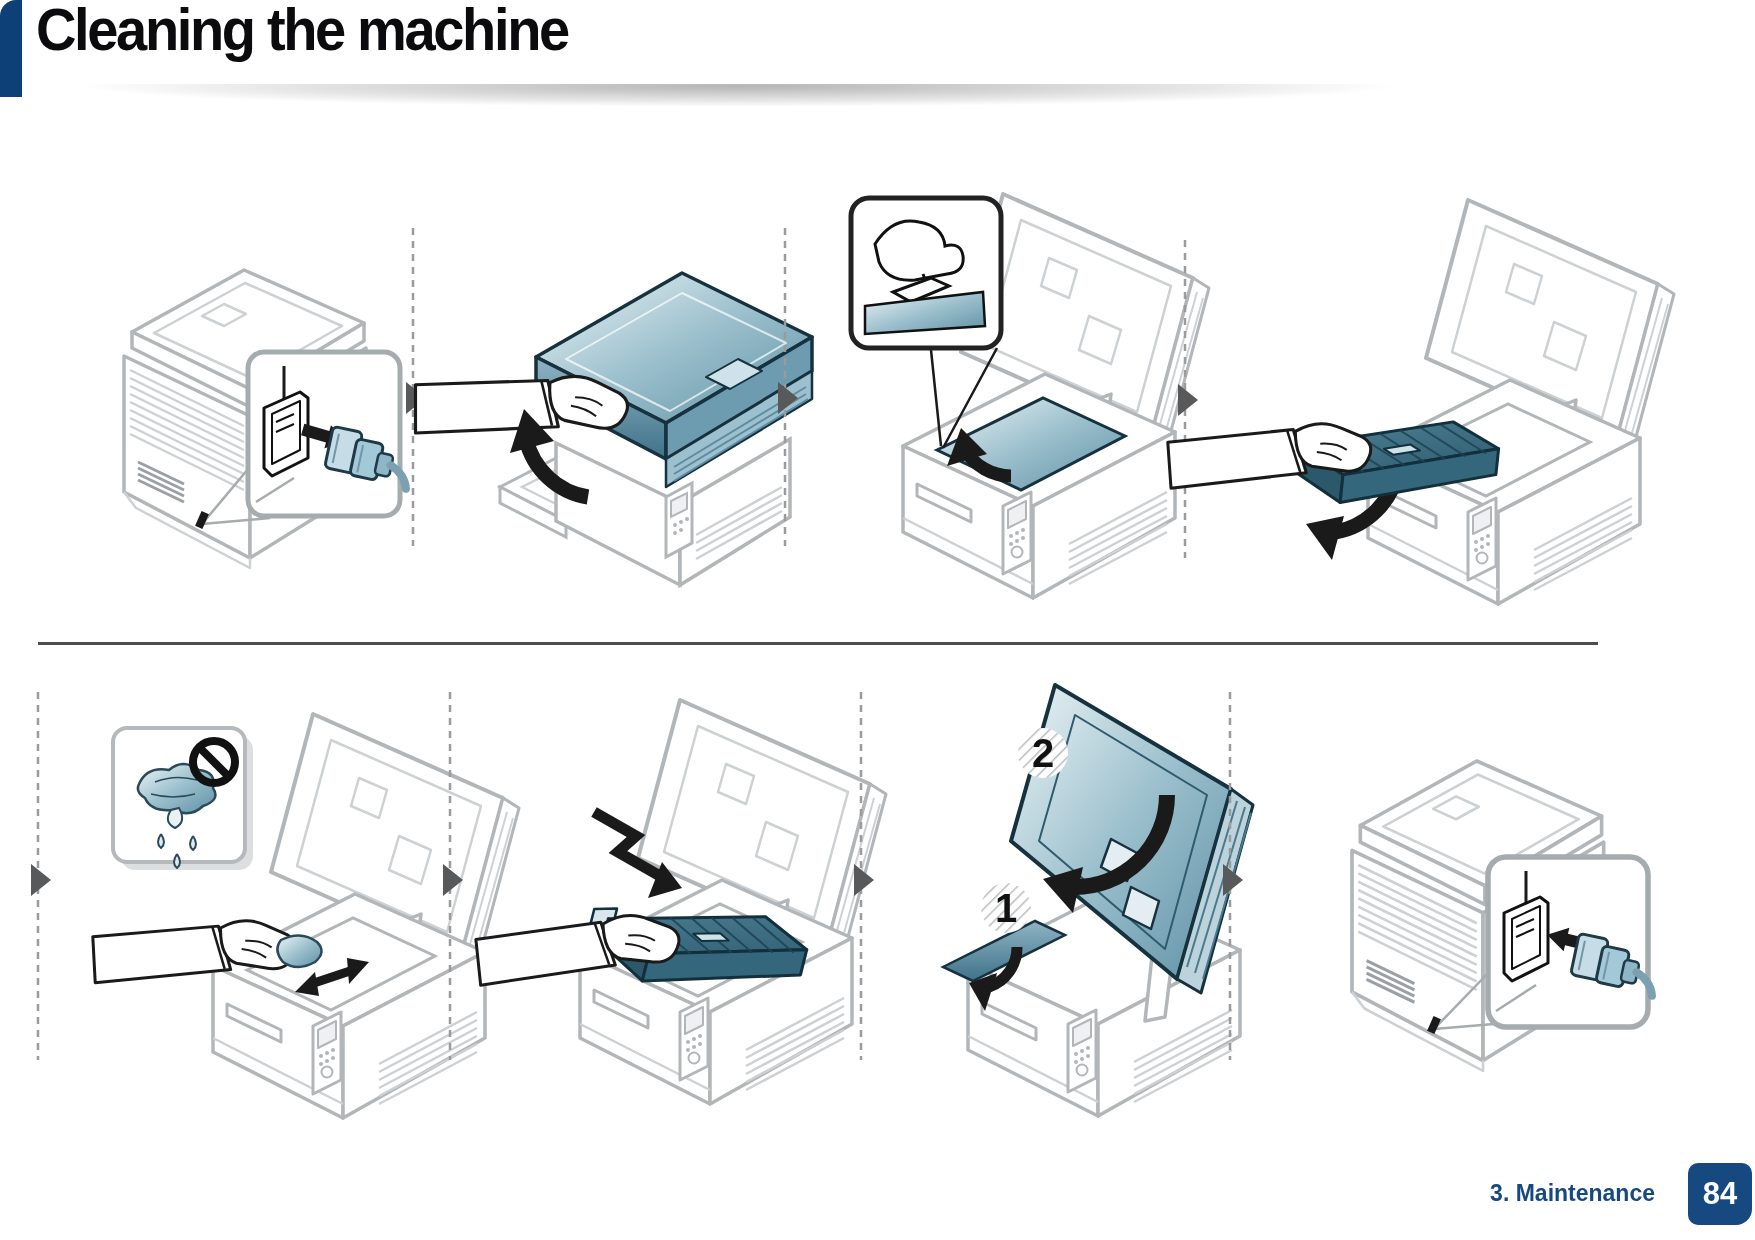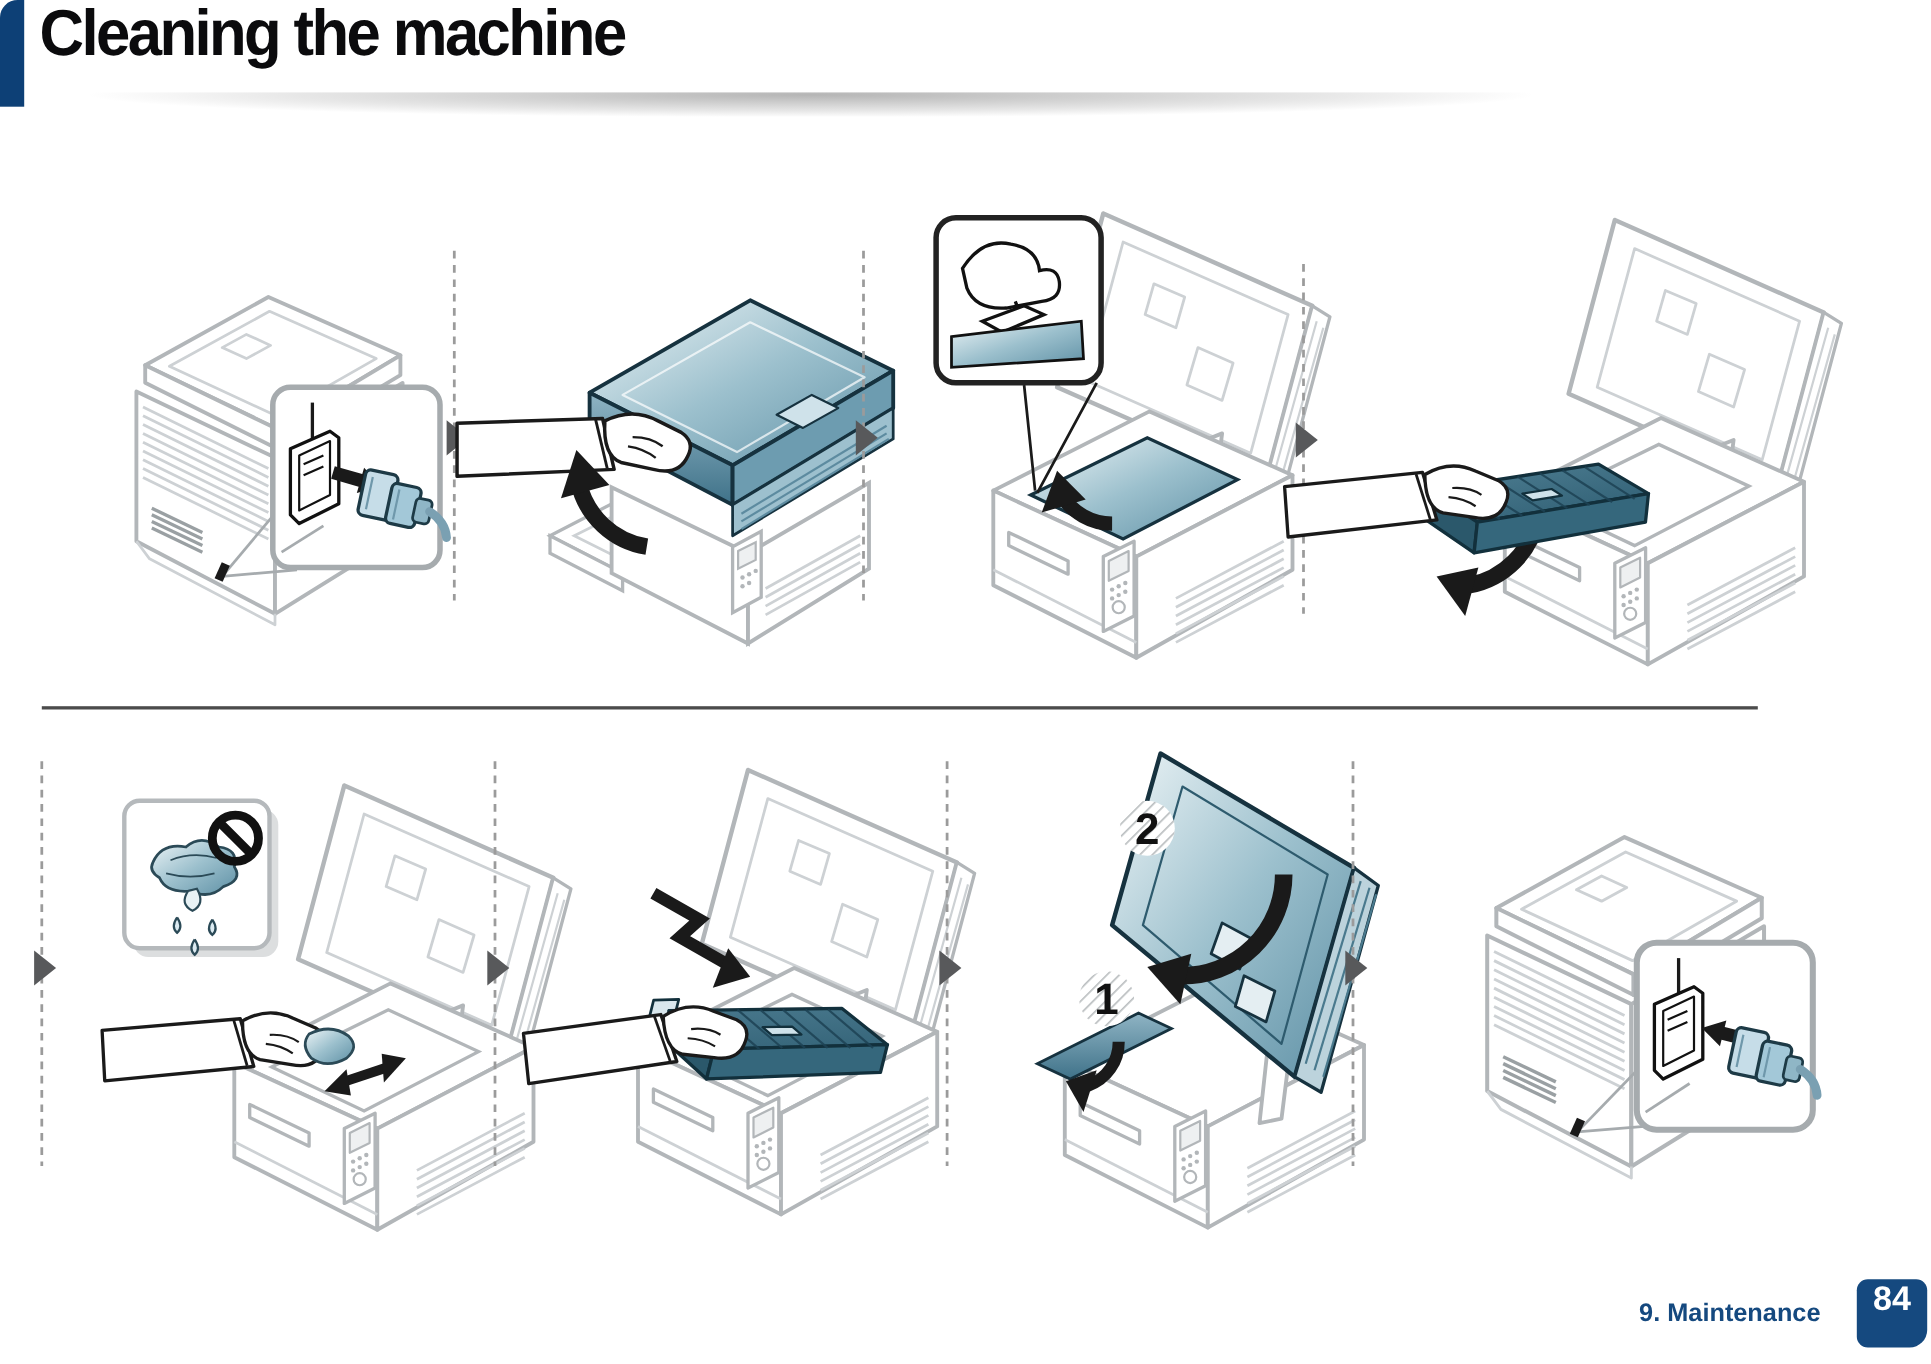--- a/index.html
+++ b/index.html
@@ -14,21 +14,21 @@
         background:radial-gradient(ellipse 48% 120% at 42% 10%,rgba(70,70,70,.40),rgba(120,120,120,.18) 55%,rgba(255,255,255,0) 78%);}
   
   .step{position:absolute;}
   .step svg{width:100%;height:100%;overflow:visible;display:block;}
   .sep{position:absolute;}
   .sep svg{overflow:visible;display:block;}
   .row-divider{position:absolute;left:38px;top:642px;width:1560px;height:3px;background:#4c4c4c;}
   
   .footer-label{position:absolute;top:1180px;right:100px;font-size:23px;font-weight:bold;color:#15497f;}
   .page-badge{position:absolute;left:1688px;top:1163px;width:64px;height:62px;background:#15497f;
-        border-radius:10px 10px 16px 10px;display:flex;justify-content:center;}
+        border-radius:10px 10px 16px 10px;display:flex;align-items:center;justify-content:center;}
   .page-badge span{color:#fff;font-size:31px;font-weight:bold;}
   .defs-holder{position:absolute;width:0;height:0;}
 </style>
 </head>
 <body>
 
 <div class="page">
 
   <svg class="defs-holder" aria-hidden="true">
     <defs>
@@ -445,19 +445,19 @@
           <path d="M46,6 L20,6 L20,0 L0,12 L20,24 L20,18 L46,18 Z" fill="#1a1a1a"></path>
         </g>
         <g>
             <use href="#plug" transform="translate(288,258) rotate(12)"></use>
           </g>
       </g>
     </svg>
   </figure>
 
   <footer>
-    <span class="footer-label">9. Maintenance</span>
+    <span class="footer-label">3. Maintenance</span>
     <div class="page-badge">
       <span>84</span>
     </div>
   </footer>
 
 </div>
 
 </body></html>

